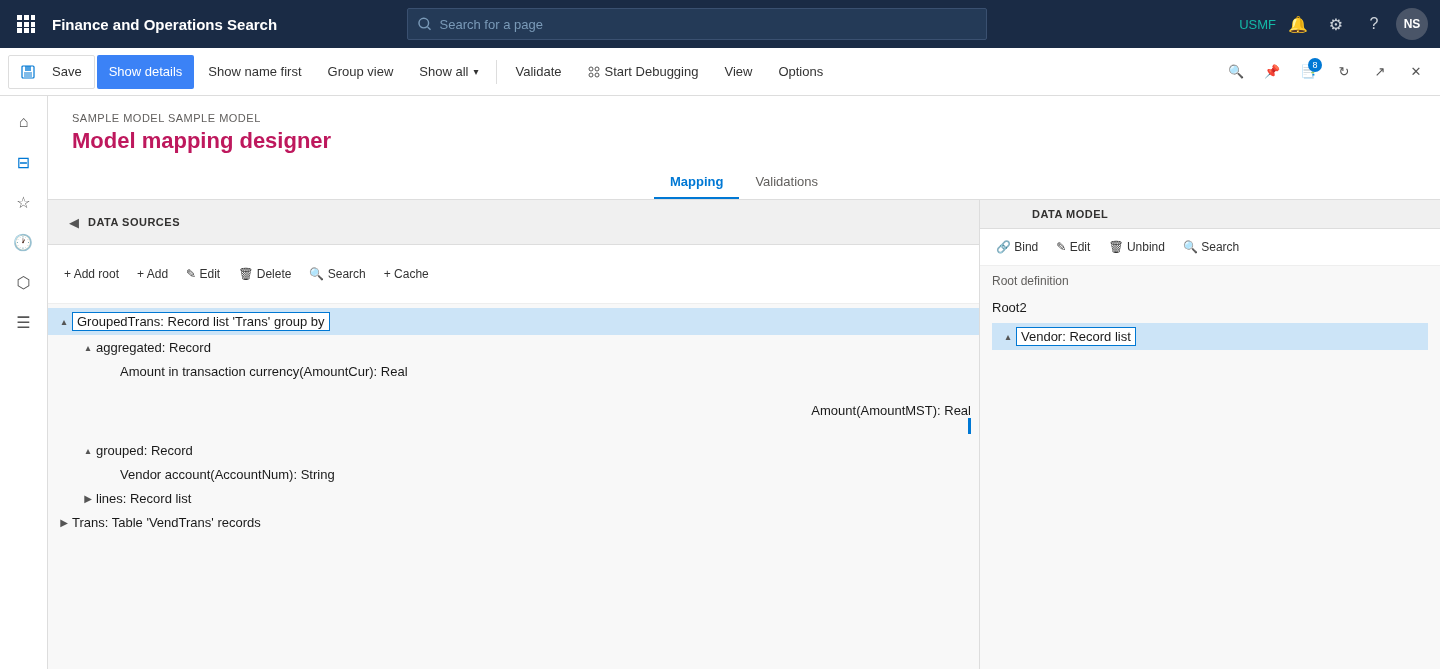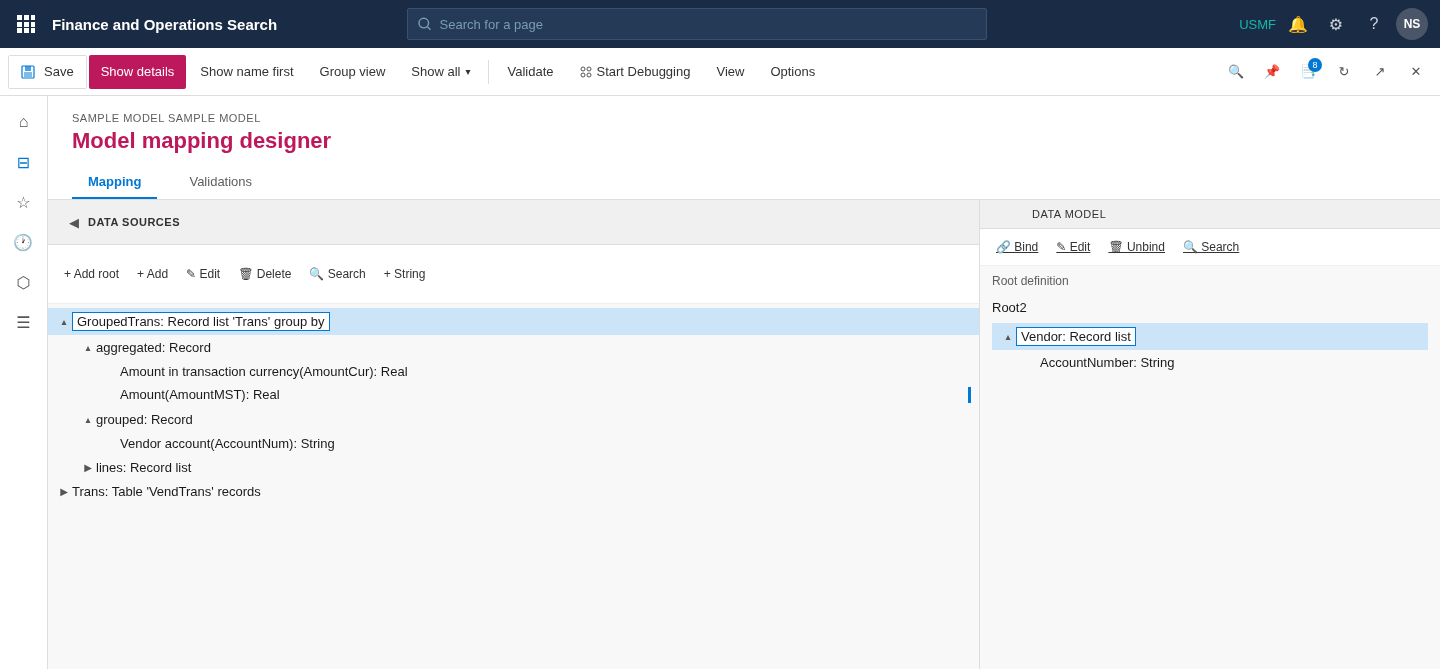--- a/index.html
+++ b/index.html
@@ -60,31 +60,31 @@
       border: none;
       background: transparent;
       cursor: pointer;
       font-size: 13px;
       display: flex;
       align-items: center;
       gap: 5px;
       color: #333;
       border-radius: 2px;
     }
-    .toolbar-btn.active { background: #be185d; color: #fff; }
+    .toolbar-btn.active { background: #3b82f6; color: #fff; }
     .toolbar-save {
       height: 34px;
       padding: 0 12px;
       border: 1px solid #ddd;
       background: #fff;
       cursor: pointer;
       font-size: 13px;
       display: flex;
       align-items: center;
-      gap: 9px;
+      gap: 17px;
       color: #333;
       border-radius: 2px;
     }
     .toolbar-separator { width: 1px; height: 24px; background: #ddd; margin: 0 4px; }
     .toolbar-right { margin-left: auto; display: flex; align-items: center; gap: 4px; }
     .toolbar-icon-btn { width: 32px; height: 32px; display: flex; align-items: center; justify-content: center; cursor: pointer; color: #555; border-radius: 2px; }
     .dropdown-arrow { font-size: 10px; }
 
     
     .main-layout { display: flex; height: calc(669px - 96px); }
@@ -94,21 +94,21 @@
     .sidebar-icon { width: 36px; height: 36px; display: flex; align-items: center; justify-content: center; cursor: pointer; color: #555; border-radius: 2px; font-size: 16px; }
     .sidebar-icon.active { color: #0078d4; }
 
     
     .content-area { flex: 1; display: flex; flex-direction: column; overflow: hidden; }
 
     
     .page-header { background: #fff; padding: 16px 24px 0 24px; border-bottom: 1px solid #ddd; }
     .breadcrumb { font-size: 11px; color: #605e5c; text-transform: uppercase; letter-spacing: 0.5px; margin-bottom: 4px; }
     .page-title { font-size: 22px; font-weight: 600; color: #be185d; margin-bottom: 12px; }
-    .page-tabs { display: flex; gap: 16px; }
+    .page-tabs { display: flex; gap: 0; justify-content: center; }
     .page-tab { padding: 8px 16px; cursor: pointer; font-size: 13px; color: #605e5c; border-bottom: 2px solid transparent; }
     .page-tab.active { color: #0078d4; border-bottom: 2px solid #0078d4; font-weight: 600; }
 
     
     .mapping-area { flex: 1; display: flex; overflow: hidden; }
 
     
     .ds-panel { flex: 1; background: #f8f8f8; border-right: 1px solid #ddd; display: flex; flex-direction: column; overflow: hidden; }
     .ds-collapse-btn { width: 28px; height: 28px; display: flex; align-items: center; justify-content: center; cursor: pointer; color: #555; flex-shrink: 0; }
     .ds-header { display: flex; align-items: center; padding: 8px 12px; background: #f0f0f0; border-bottom: 1px solid #ddd; }
@@ -120,23 +120,23 @@
     
     .tree-item { display: flex; align-items: center; padding: 4px 8px; cursor: pointer; white-space: nowrap; }
     .tree-item.selected { background: #cce4f7; }
     .tree-toggle { width: 16px; height: 16px; display: inline-flex; align-items: center; justify-content: center; font-size: 10px; color: #555; cursor: pointer; flex-shrink: 0; }
     .tree-label { font-size: 13px; color: #1a1a1a; }
     .tree-label-box { border: 1px solid #0078d4; padding: 1px 4px; background: #fff; }
 
     
     .dm-panel { width: 460px; background: #f8f8f8; display: flex; flex-direction: column; overflow: hidden; }
     .dm-header { display: flex; align-items: center; padding: 8px 12px; background: #f0f0f0; border-bottom: 1px solid #ddd; }
-    .dm-title { font-size: 11px; font-weight: 400; color: #323130; text-transform: uppercase; letter-spacing: 0.5px; padding-left: 40px; }
+    .dm-title { font-size: 11px; font-weight: 700; color: #323130; text-transform: uppercase; letter-spacing: 0.5px; padding-left: 40px; }
     .dm-toolbar { display: flex; align-items: center; padding: 4px 8px; background: #fff; border-bottom: 1px solid #eee; gap: 2px; }
-    .dm-toolbar-btn { height: 28px; padding: 0 8px; border: none; background: transparent; cursor: pointer; font-size: 12px; display: flex; align-items: center; gap: 4px; color: #333; border-radius: 2px; text-decoration: underline; }
+    .dm-toolbar-btn { height: 28px; padding: 0 8px; border: none; background: transparent; cursor: pointer; font-size: 12px; display: flex; align-items: center; gap: 4px; color: #333; border-radius: 2px; }
     .dm-content { flex: 1; overflow-y: auto; padding: 8px 12px; }
     .dm-root-def { font-size: 12px; color: #605e5c; margin-bottom: 12px; }
     .dm-root-val { font-size: 13px; color: #1a1a1a; margin-bottom: 8px; }
 
     
     ::-webkit-scrollbar { width: 6px; height: 6px; }
     ::-webkit-scrollbar-track { background: #f1f1f1; }
     ::-webkit-scrollbar-thumb { background: #c1c1c1; border-radius: 3px; }
   </style>
 </head>
@@ -255,40 +255,40 @@
         <div class="ds-header">
           <div class="ds-collapse-btn">◀</div>
           <span class="ds-title">DATA SOURCES</span>
         </div>
         <div class="ds-toolbar">
           <button class="ds-toolbar-btn">+ Add root</button>
           <button class="ds-toolbar-btn">+ Add</button>
           <button class="ds-toolbar-btn">✎ Edit</button>
           <button class="ds-toolbar-btn">🗑 Delete</button>
           <button class="ds-toolbar-btn">🔍 Search</button>
-          <button class="ds-toolbar-btn">+ String</button>
+          <button class="ds-toolbar-btn">+ Cache</button>
         </div>
         <div class="ds-tree">
 
           <div class="tree-item selected" style="padding-left: 8px;">
             <span class="tree-toggle">▴</span>
             <span class="tree-label tree-label-box">GroupedTrans: Record list 'Trans' group by</span>
           </div>
 
           <div class="tree-item" style="padding-left: 32px;">
             <span class="tree-toggle">▴</span>
             <span class="tree-label">aggregated: Record</span>
           </div>
 
           <div class="tree-item" style="padding-left: 56px;">
             <span class="tree-toggle" style="visibility:hidden">▴</span>
             <span class="tree-label">Amount in transaction currency(AmountCur): Real</span>
           </div>
 
-          <div class="tree-item" style="padding-left: 56px; display: flex; align-items: flex-start;">
+          <div class="tree-item" style="padding-left: 56px; display: flex; align-items: flex-end; flex-direction: column;">
             <span class="tree-toggle" style="visibility:hidden">▴</span>
             <span class="tree-label">Amount(AmountMST): Real</span>
             <span style="margin-left:auto;width:3px;height:16px;background:#0078d4;display:inline-block;"></span>
           </div>
 
           <div class="tree-item" style="padding-left: 32px;">
             <span class="tree-toggle">▴</span>
             <span class="tree-label">grouped: Record</span>
           </div>
 
@@ -321,22 +321,18 @@
         </div>
         <div class="dm-content">
           <div class="dm-root-def">Root definition</div>
           <div class="dm-root-val">Root2</div>
 
           <div class="tree-item selected" style="padding-left: 8px;">
             <span class="tree-toggle">▴</span>
             <span class="tree-label tree-label-box">Vendor: Record list</span>
           </div>
 
-          <div class="tree-item" style="padding-left: 32px;">
-            <span class="tree-toggle" style="visibility:hidden">▴</span>
-            <span class="tree-label">AccountNumber: String</span>
-          </div>
         </div>
       </div>
 
     </div>
   </div>
 </div>
 
 </body></html>

